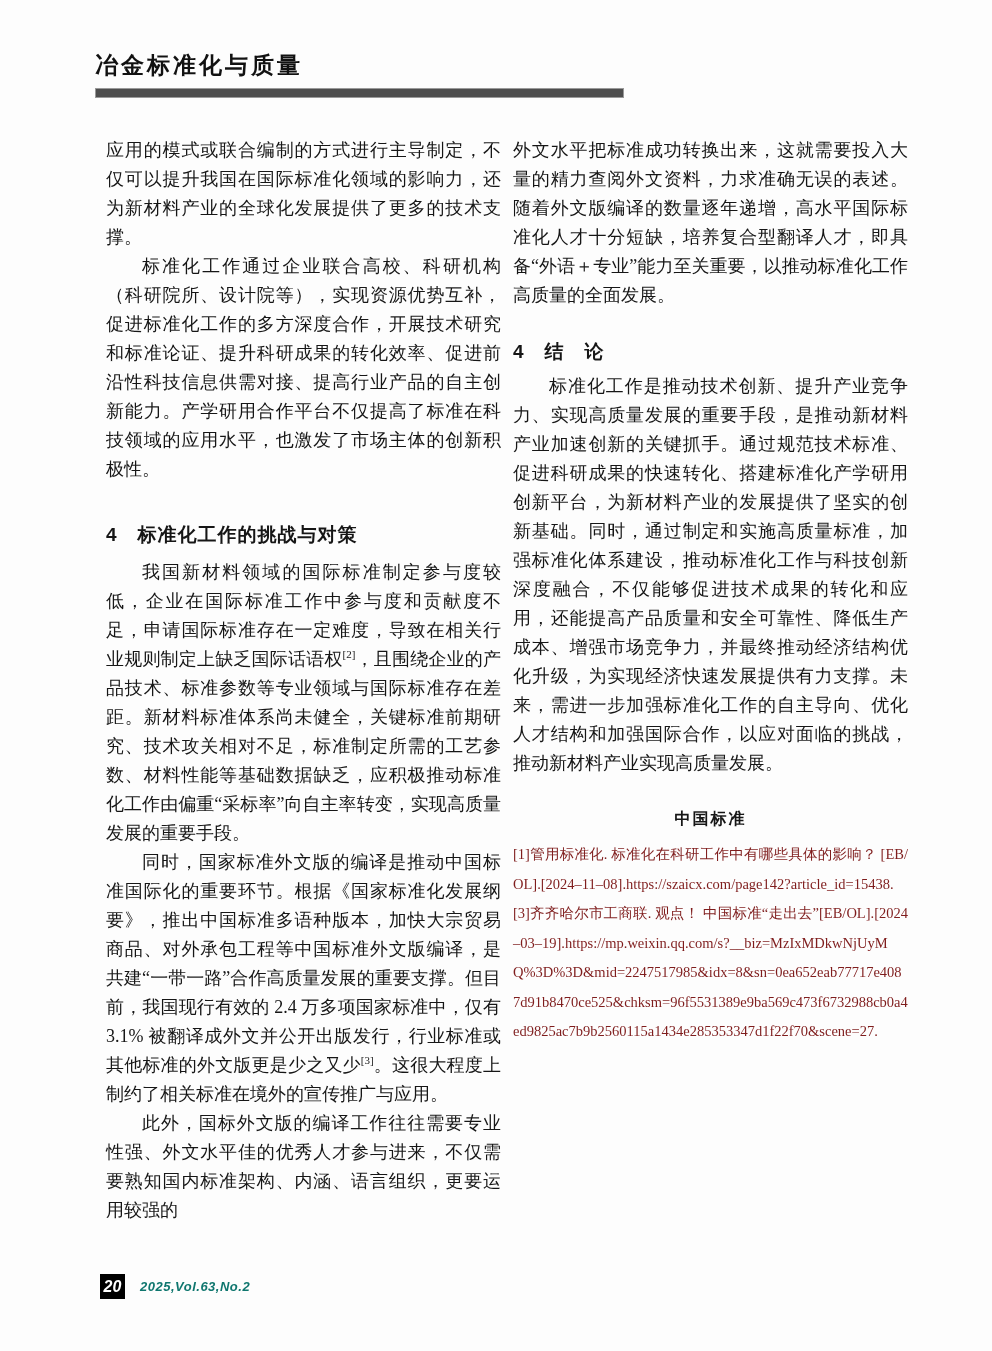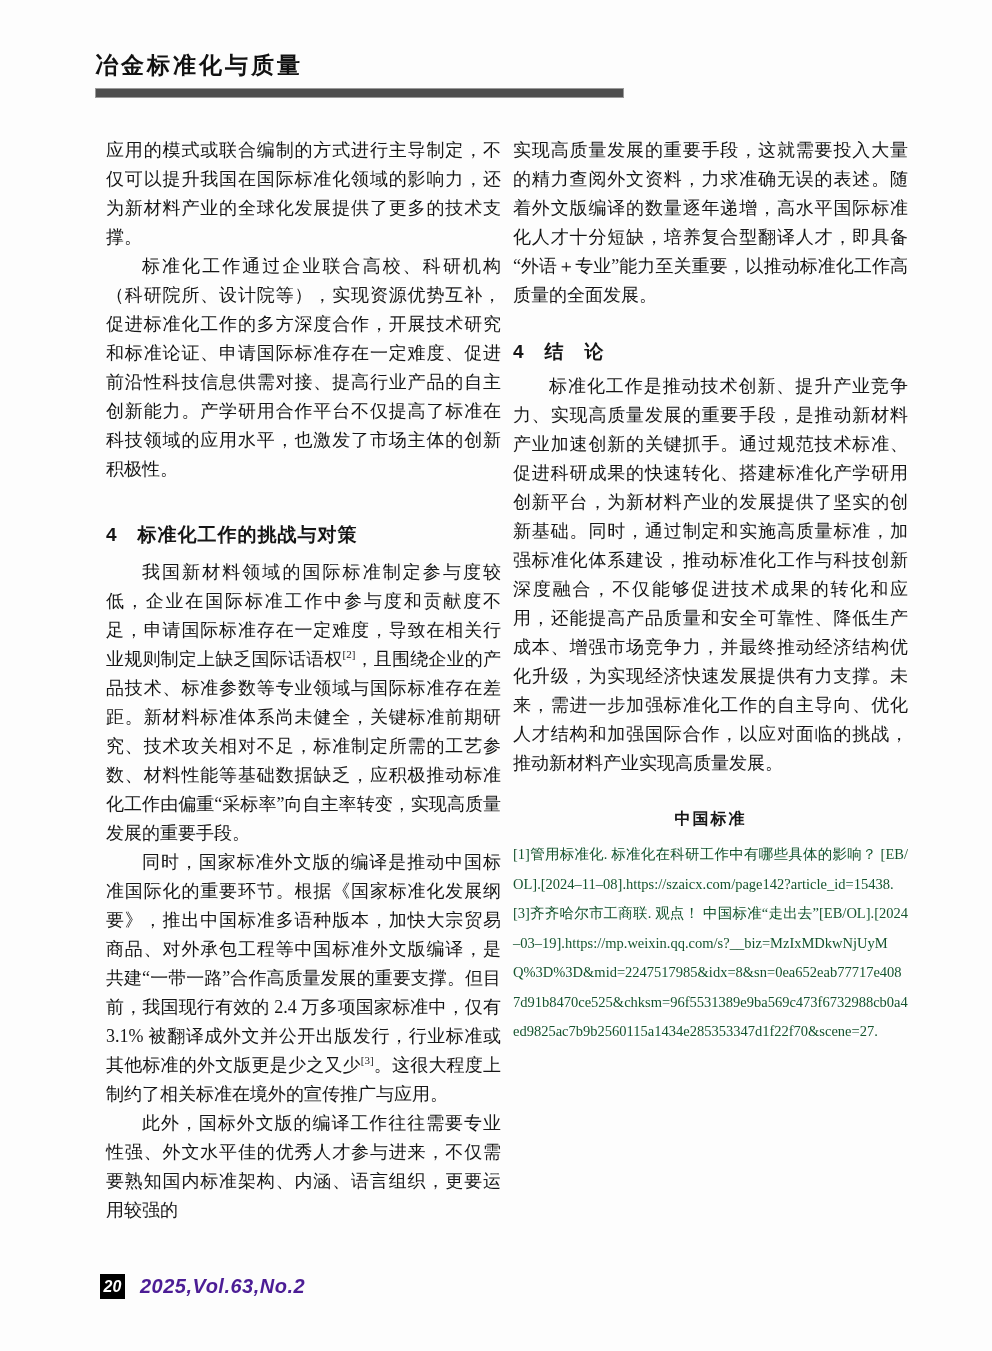--- a/index.html
+++ b/index.html
@@ -52,71 +52,71 @@
     font-family:"Liberation Sans","DejaVu Sans",sans-serif;
     font-weight:bold; font-size:16px; line-height:29px;
     text-align:center; letter-spacing:2px;
     margin-top:26px; margin-bottom:7px;
   }
   .ref {
     font-size:14.5px; line-height:29.5px;
     text-indent:0 !important;
     word-break:break-all;
     text-align:justify;
-    color:#14532d;
+    color:#7f1d1d;
   }
   
   .footer {
     position:absolute; left:100px; top:1274px;
     display:flex; align-items:center;
   }
   .page-num-box {
     width:25px; height:25px; background:#000;
     display:flex; align-items:center; justify-content:center;
   }
   .page-num {
     color:#fff; font-family:"Liberation Sans","DejaVu Sans",sans-serif;
     font-weight:bold; font-style:italic; font-size:16px;
   }
   .issue {
     margin-left:15px;
     font-family:"Liberation Sans","DejaVu Sans",sans-serif;
-    font-weight:bold; font-style:italic; font-size:20px;
-    letter-spacing:0.5px; color:#4c1d95;
+    font-weight:bold; font-style:italic; font-size:13px;
+    letter-spacing:0.5px; color:#0f766e;
   }
 </style>
 </head>
 <body>
 
 <div class="page">
 
   <div class="header">
     <div class="journal-title">冶金标准化与质量</div>
     <div class="header-bar"></div>
   </div>
 
   <div class="columns">
 
     <div class="col">
       <p class="cont">应用的模式或联合编制的方式进行主导制定，不仅可以提升我国在国际标准化领域的影响力，还为新材料产业的全球化发展提供了更多的技术支撑。</p>
 
 
-      <p>标准化工作通过企业联合高校、科研机构（科研院所、设计院等），实现资源优势互补，促进标准化工作的多方深度合作，开展技术研究和标准论证、申请国际标准存在一定难度、促进前沿性科技信息供需对接、提高行业产品的自主创新能力。产学研用合作平台不仅提高了标准在科技领域的应用水平，也激发了市场主体的创新积极性。</p>
+      <p>标准化工作通过企业联合高校、科研机构（科研院所、设计院等），实现资源优势互补，促进标准化工作的多方深度合作，开展技术研究和标准论证、提升科研成果的转化效率、促进前沿性科技信息供需对接、提高行业产品的自主创新能力。产学研用合作平台不仅提高了标准在科技领域的应用水平，也激发了市场主体的创新积极性。</p>
 
       <div class="h-major h4">4　标准化工作的挑战与对策</div>
 
       <p><span>我国新材料领域的国际标准制定参与度较低，企业在国际标准工作中参与度和贡献度不足，申请国际标准存在一定难度，导致在相关行业规则制定上缺乏国际话语权</span><span class="sup">[2]</span><span>，且围绕企业的产品技术、标准参数等专业领域与国际标准存在差距。新材料标准体系尚未健全，关键标准前期研究、技术攻关相对不足，标准制定所需的工艺参数、材料性能等基础数据缺乏，应积极推动标准化工作由偏重“采标率”向自主率转变，实现高质量发展的重要手段。</span></p>
 
       <p><span>同时，国家标准外文版的编译是推动中国标准国际化的重要环节。根据《国家标准化发展纲要》，推出中国标准多语种版本，加快大宗贸易商品、对外承包工程等中国标准外文版编译，是共建“一带一路”合作高质量发展的重要支撑。但目前，我国现行有效的 2.4 万多项国家标准中，仅有 3.1% 被翻译成外文并公开出版发行，行业标准或其他标准的外文版更是少之又少</span><span class="sup">[3]</span><span>。这很大程度上制约了相关标准在境外的宣传推广与应用。</span></p>
 
       <p>此外，国标外文版的编译工作往往需要专业性强、外文水平佳的优秀人才参与进来，不仅需要熟知国内标准架构、内涵、语言组织，更要运用较强的</p>
     </div>
 
     <div class="col">
-      <p class="cont">实现高质量发展的重要手段，这就需要投入大量的精力查阅外文资料，力求准确无误的表述。随着外文版编译的数量逐年递增，高水平国际标准化人才十分短缺，培养复合型翻译人才，即具备“外语＋专业”能力至关重要，以推动标准化工作高质量的全面发展。</p>
+      <p class="cont">外文水平把标准成功转换出来，这就需要投入大量的精力查阅外文资料，力求准确无误的表述。随着外文版编译的数量逐年递增，高水平国际标准化人才十分短缺，培养复合型翻译人才，即具备“外语＋专业”能力至关重要，以推动标准化工作高质量的全面发展。</p>
 
       <div class="h-major h5">4　结　论</div>
 
       <p>标准化工作是推动技术创新、提升产业竞争力、实现高质量发展的重要手段，是推动新材料产业加速创新的关键抓手。通过规范技术标准、促进科研成果的快速转化、搭建标准化产学研用创新平台，为新材料产业的发展提供了坚实的创新基础。同时，通过制定和实施高质量标准，加强标准化体系建设，推动标准化工作与科技创新深度融合，不仅能够促进技术成果的转化和应用，还能提高产品质量和安全可靠性、降低生产成本、增强市场竞争力，并最终推动经济结构优化升级，为实现经济快速发展提供有力支撑。未来，需进一步加强标准化工作的自主导向、优化人才结构和加强国际合作，以应对面临的挑战，推动新材料产业实现高质量发展。</p>
 
       <div class="refs-title">中国标准</div>
 
       <p class="ref">[1]管用标准化. 标准化在科研工作中有哪些具体的影响？ [EB/OL].[2024–11–08].https://szaicx.com/page142?article_id=15438.</p>
       <p class="ref">[3]齐齐哈尔市工商联. 观点！ 中国标准“走出去”[EB/OL].[2024–03–19].https://mp.weixin.qq.com/s?__biz=MzIxMDkwNjUyMQ%3D%3D&amp;mid=2247517985&amp;idx=8&amp;sn=0ea652eab77717e4087d91b8470ce525&amp;chksm=96f5531389e9ba569c473f6732988cb0a4ed9825ac7b9b2560115a1434e285353347d1f22f70&amp;scene=27.</p>
     </div>

